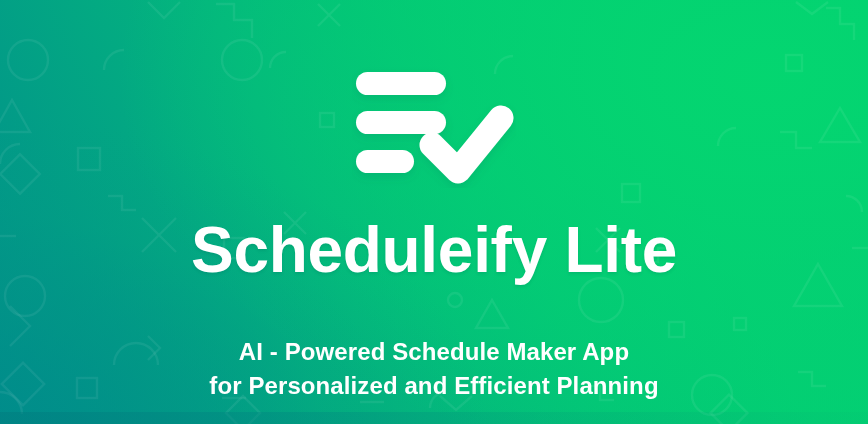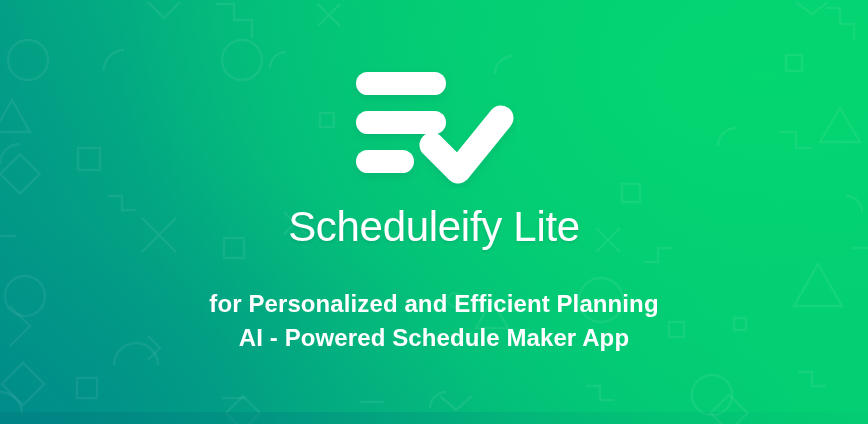--- a/index.html
+++ b/index.html
@@ -57,24 +57,24 @@
   .logo svg { display: block; }
   
   .text-wrap {
     position: absolute;
     left: 0;
     right: 0;
     top: 204px;
     text-align: center;
   }
   .app-title {
-    margin: 0;
+    margin: 12px;
     color: #ffffff;
-    font-size: 42px;
-    font-weight: normal;
+    font-size: 64px;
+    font-weight: bold;
     letter-spacing: -0.3px;
     line-height: 1.08;
     text-shadow: 0 2px 3px rgba(0,80,70,0.13);
   }
   .tagline {
     margin: 0;
     padding-top: 38px;
     color: #ffffff;
     font-size: 24px;
     font-weight: bold;
@@ -169,19 +169,19 @@
         <rect x="4" y="45" width="90" height="23" rx="11.5"></rect>
         <rect x="4" y="84" width="58" height="23" rx="11.5"></rect>
         <path d="M 80 79 L 106 105 L 149 52" fill="none" stroke="#ffffff" stroke-width="25" stroke-linecap="round" stroke-linejoin="round"></path>
       </g>
     </svg>
   </div>
 
   <div class="text-wrap">
     <h1 class="app-title">Scheduleify Lite</h1>
     <p class="tagline">
+      <span class="tagline-line">AI - Powered Schedule Maker App</span>
       <span class="tagline-line">for Personalized and Efficient Planning</span>
-      <span class="tagline-line">AI - Powered Schedule Maker App</span>
     </p>
   </div>
 
   <div class="bottom-band"></div>
 </div>
 
 </body></html>

